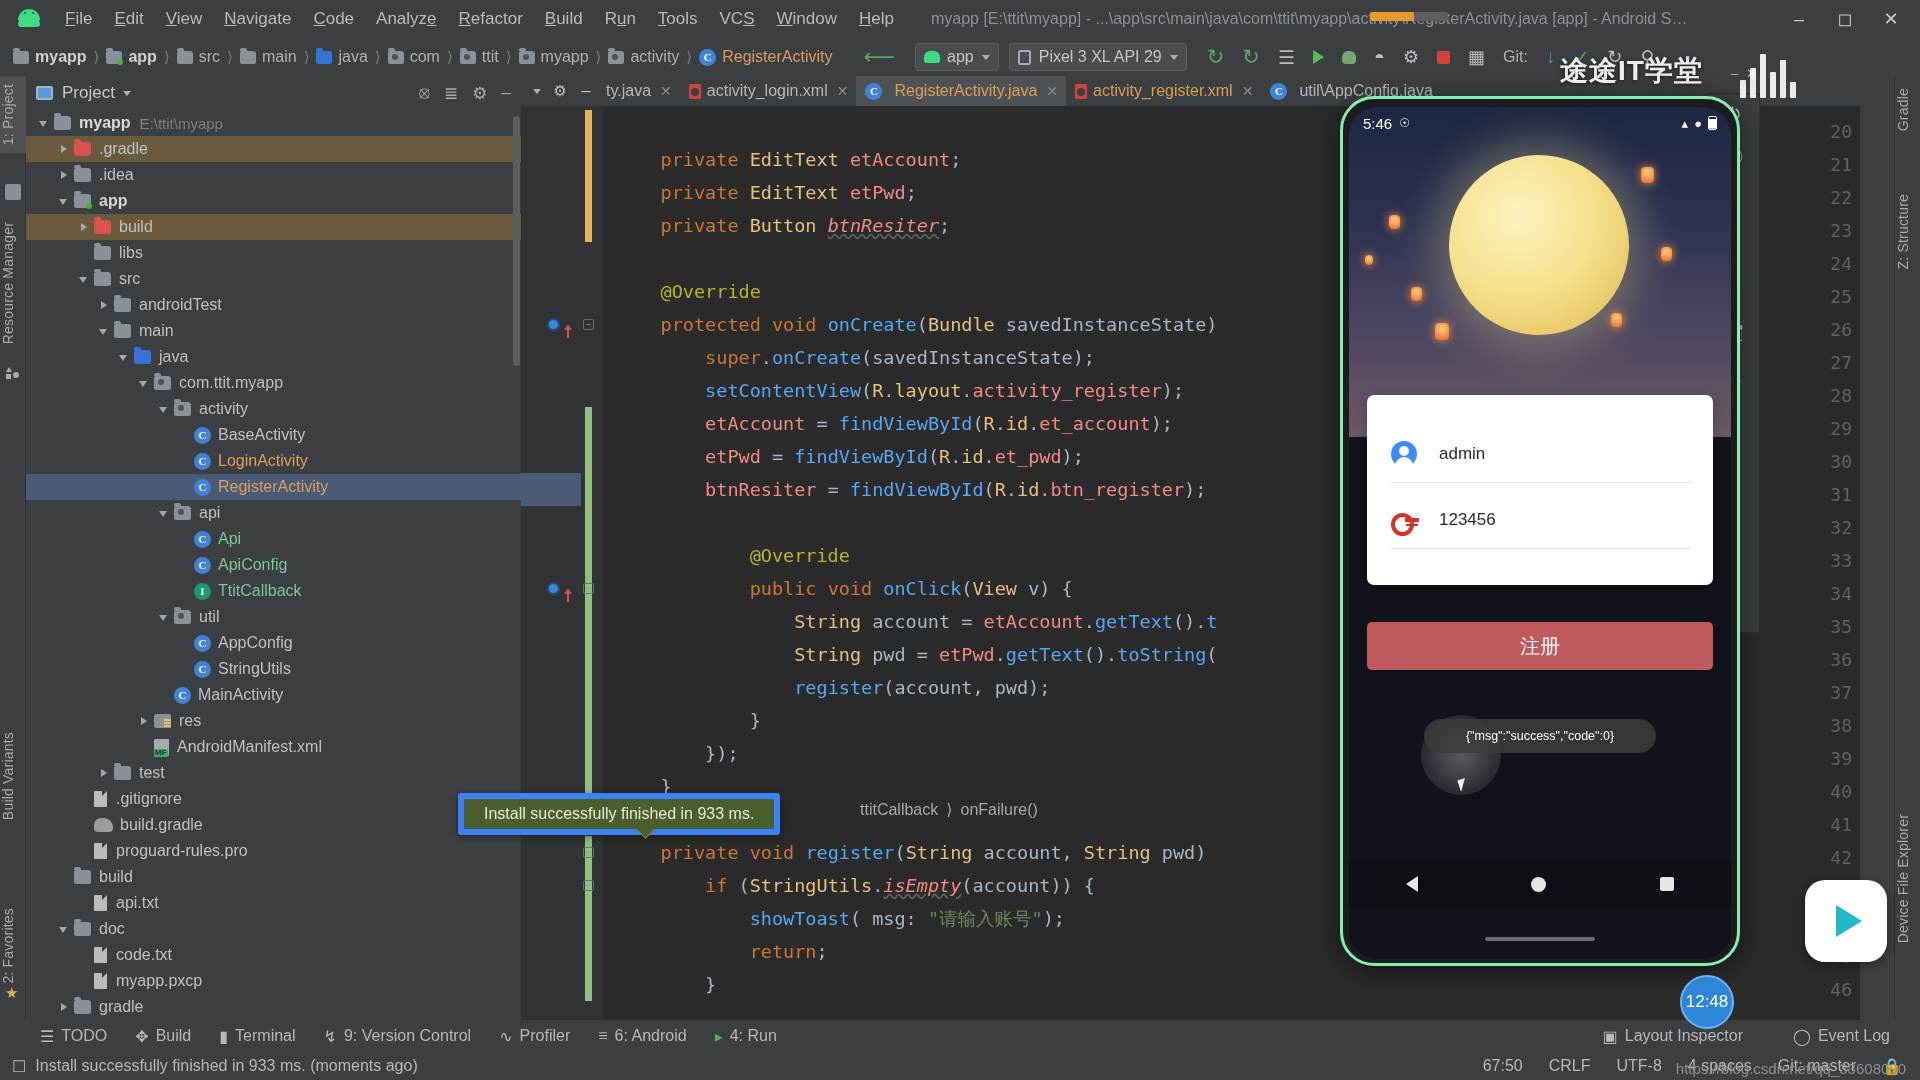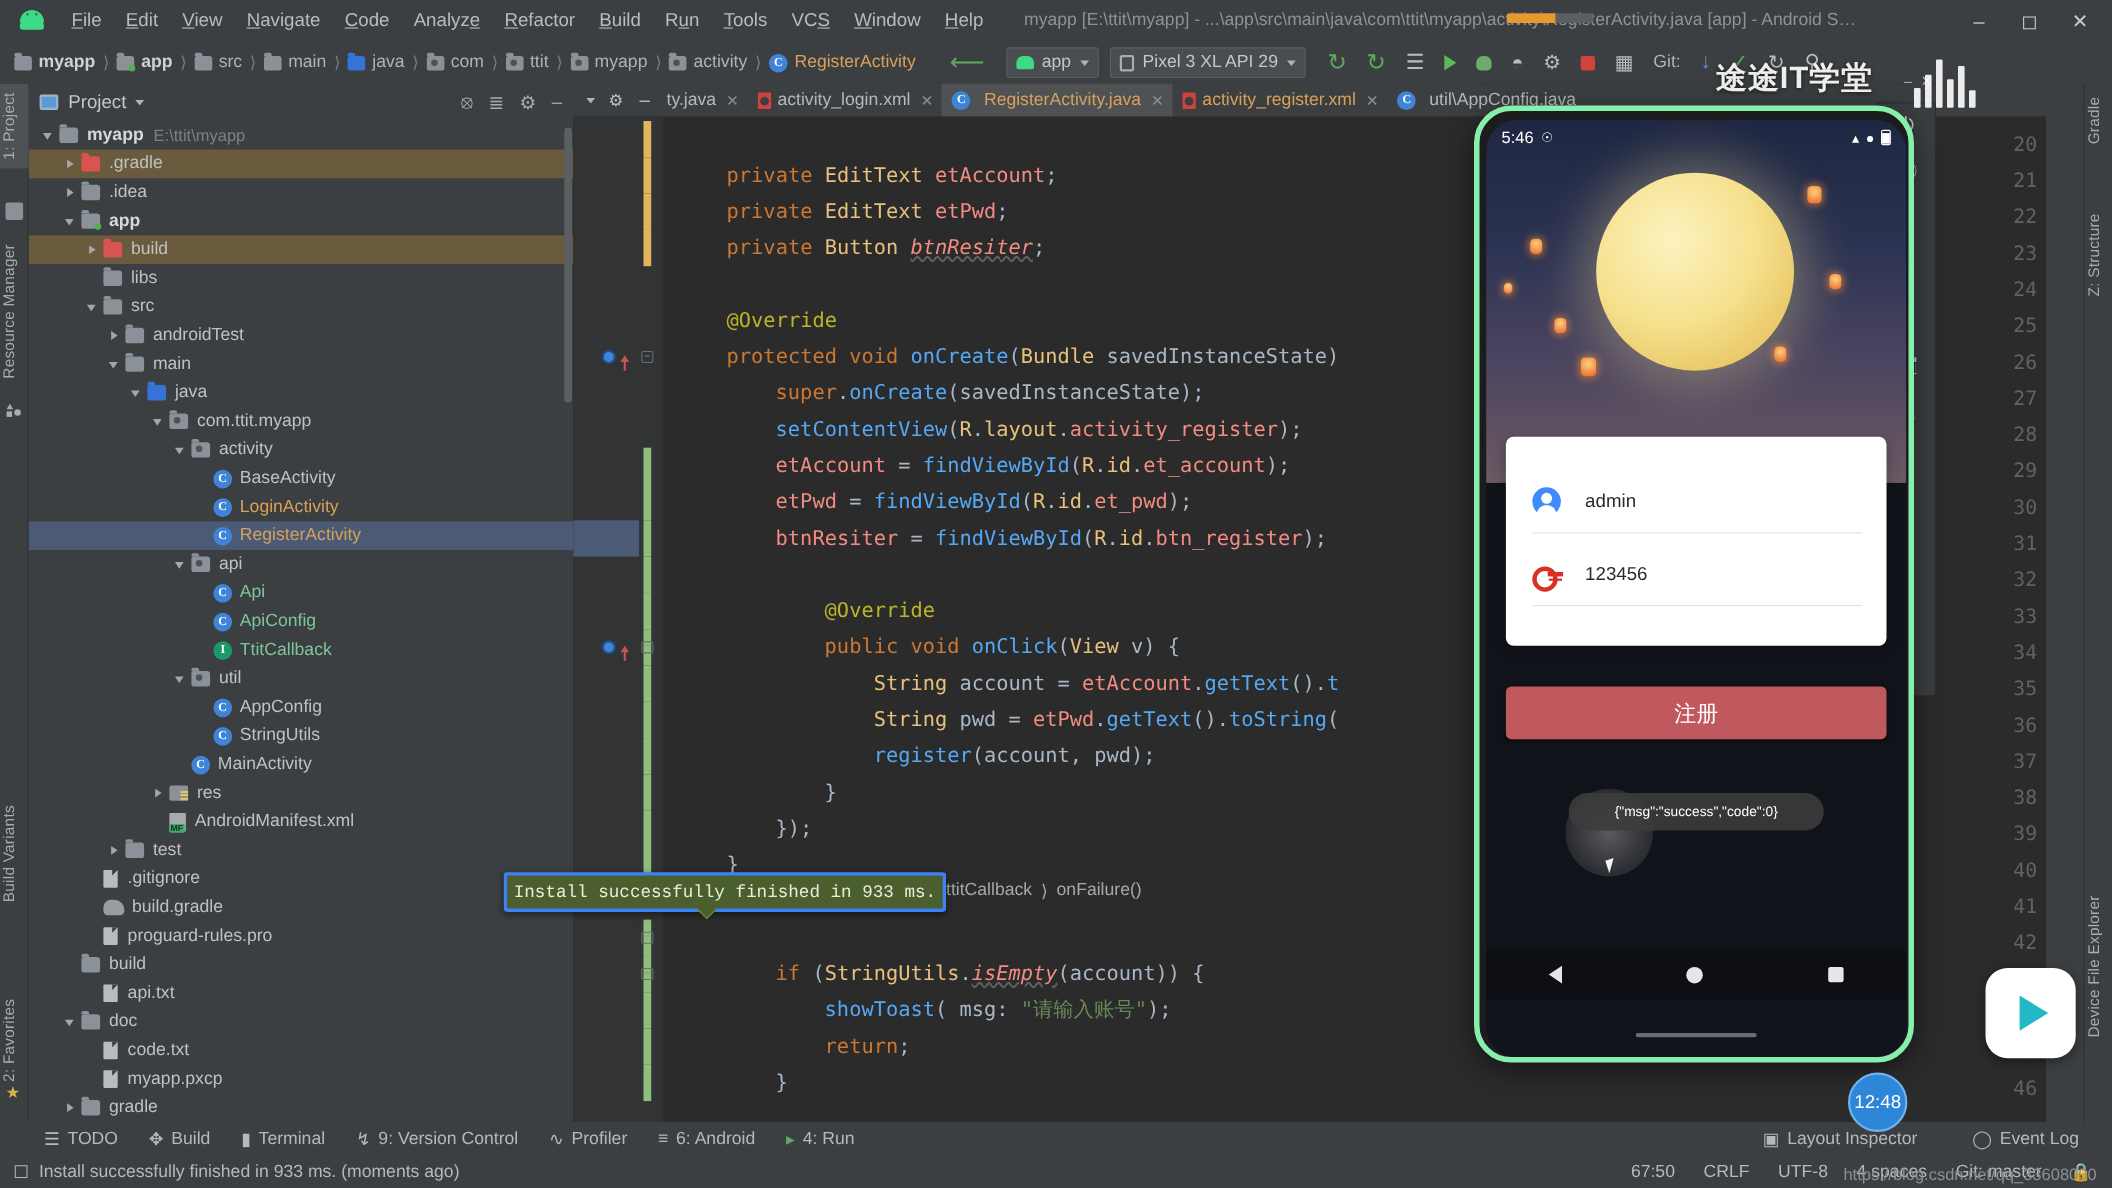--- a/index.html
+++ b/index.html
@@ -165,24 +165,23 @@
   .fl { color:#f28b82; } .fn { color:#56a8f5; } .st { color:#6a8759; } .an { color:#bbb529; }
   .it { font-style:italic; color:#f28b82; text-decoration:underline wavy rgba(160,160,160,.45); }
   .bpicon { position:absolute; left:26px; width:13px; height:13px; border-radius:50%;
     background:#3f84d8; border:2px solid #1f4d86; }
   .ovr-arrow { position:absolute; left:42px; width:10px; height:16px; }
   .fold { position:absolute; left:62px; width:11px; height:11px; border:1px solid #6b6e70;
     border-radius:2px; color:#8b8e90; font-size:9px; text-align:center; line-height:9px; }
 
   
   .tooltip {
-    position:absolute; left:458px; top:793px; background:#4b5e2e; border:3px solid #3b82f6;
-    color:#e8ecd8; font-size:16px; padding:6px 6px; border-radius:3px; z-index:40;
+    position:absolute; left:458px; top:793px; background:#4b5e2e; border:6px solid #3b82f6;
+    color:#e8ecd8; font-size:16px; padding:6px 20px; border-radius:3px; z-index:40;
     box-shadow:0 2px 7px rgba(0,0,0,.45);
-    font-family:Liberation Mono, monospace;
   }
   .tooltip:after {
     content:""; position:absolute; left:175px; bottom:-7px; width:12px; height:12px;
     background:#4b5e2e; border-right:1px solid #6e8a44; border-bottom:1px solid #6e8a44;
     transform:rotate(45deg);
   }
   .bc2 { position:absolute; left:860px; top:800px; font-size:16px; color:#a6a8aa; display:flex;
     align-items:center; gap:8px; z-index:5;}
 
   
@@ -194,21 +193,21 @@
   .emu-tools {
     position:absolute; right:0; top:35px; width:55px; height:540px; background:#3c3f41;
     border:1px solid #2d2f31; border-radius:3px; display:flex; flex-direction:column;
     align-items:center; padding-top:8px; gap:17px;
   }
   .emu-tools .ti { width:26px;height:26px; display:flex; align-items:center; justify-content:center;
     color:#c9cbcd; font-size:19px; }
   .emu-close { position:absolute; right:3px; top:8px; display:flex; gap:8px; color:#b5b7b9; font-size:13px; }
   .phone {
     position:absolute; left:0; top:38px; width:400px; height:870px; background:#1c1c1e;
-    border-radius:34px; border:5px solid #86efac; overflow:hidden;
+    border-radius:34px; border:3px solid #86efac; overflow:hidden;
     box-shadow:0 6px 26px rgba(0,0,0,.5);
   }
   .pscreen { position:absolute; left:6px; top:8px; width:382px; height:852px; border-radius:28px;
      overflow:hidden; background:#11131a; }
   .pstatus { position:absolute; left:0; top:0; width:100%; height:32px; display:flex; align-items:center;
     padding:0 14px; color:#fff; font-size:15px; z-index:6; }
   .pstatus .right { margin-left:auto; display:flex; align-items:center; gap:6px; }
   .sky { position:absolute; left:0; top:0; width:100%; height:330px;
     background:linear-gradient(#1e2742 0%,#2c3352 35%,#4a4460 65%,#6c5a63 100%); }
   .moon { position:absolute; left:100px; top:48px; width:180px; height:180px; border-radius:50%;
@@ -751,20 +750,21 @@
         <div class="lnum" style="top: 636px;">39</div>
         <div class="codeline" style="top: 631px;">        });</div>
         <div class="vbar-g" style="top: 664px; height: 33px;"></div>
         <div class="lnum" style="top: 669px;">40</div>
         <div class="codeline" style="top: 664px;">    }</div>
         <div class="lnum" style="top: 702px;">41</div>
         <div class="codeline" style="top: 697px;"></div>
         <div class="vbar-g" style="top: 730px; height: 33px;"></div>
         <div class="lnum" style="top: 735px;">42</div>
         <div class="fold" style="top: 741px;">−</div>
+        <div class="codeline" style="top: 730px;">    <span class="k">private</span> <span class="k">void</span> <span class="fn">register</span>(<span class="ty">String</span> account, <span class="ty">String</span> pwd)</div>
         <div class="vbar-g" style="top: 763px; height: 33px;"></div>
         <div class="lnum" style="top: 768px;">43</div>
         <div class="fold" style="top: 774px;">−</div>
         <div class="codeline" style="top: 763px;">        <span class="k">if</span> (<span class="ty">StringUtils</span>.<span class="it">isEmpty</span>(account)) {</div>
         <div class="vbar-g" style="top: 796px; height: 33px;"></div>
         <div class="lnum" style="top: 801px;">44</div>
         <div class="codeline" style="top: 796px;">            <span class="fn">showToast</span>( msg: <span class="st">"请输入账号"</span>);</div>
         <div class="vbar-g" style="top: 829px; height: 33px;"></div>
         <div class="lnum" style="top: 834px;">45</div>
         <div class="codeline" style="top: 829px;">            <span class="k">return</span>;</div>

